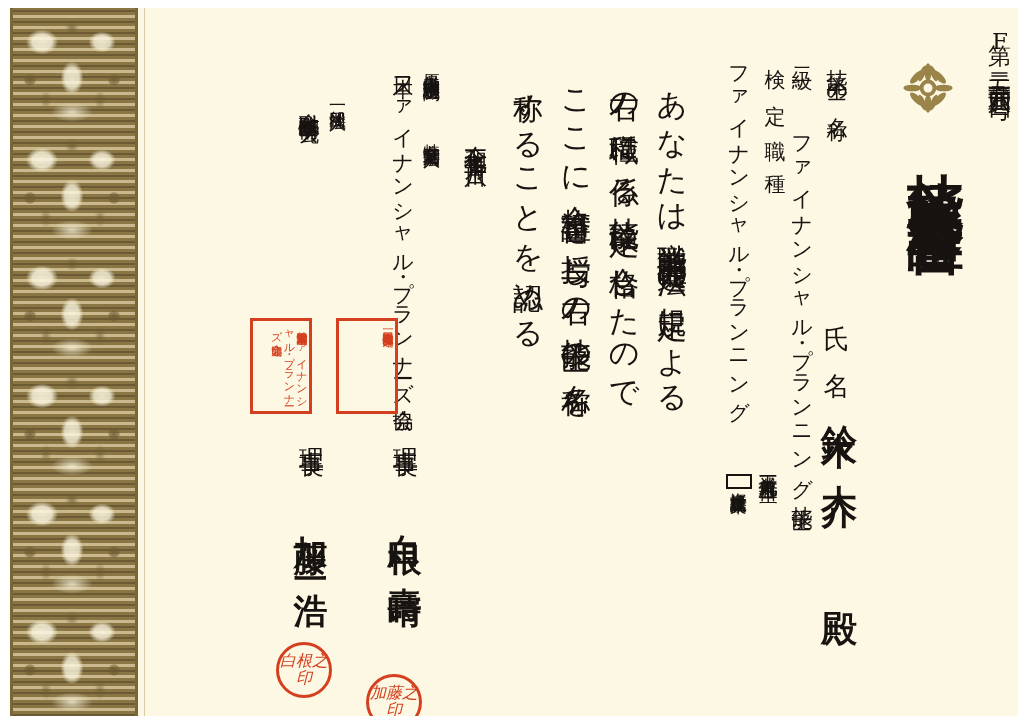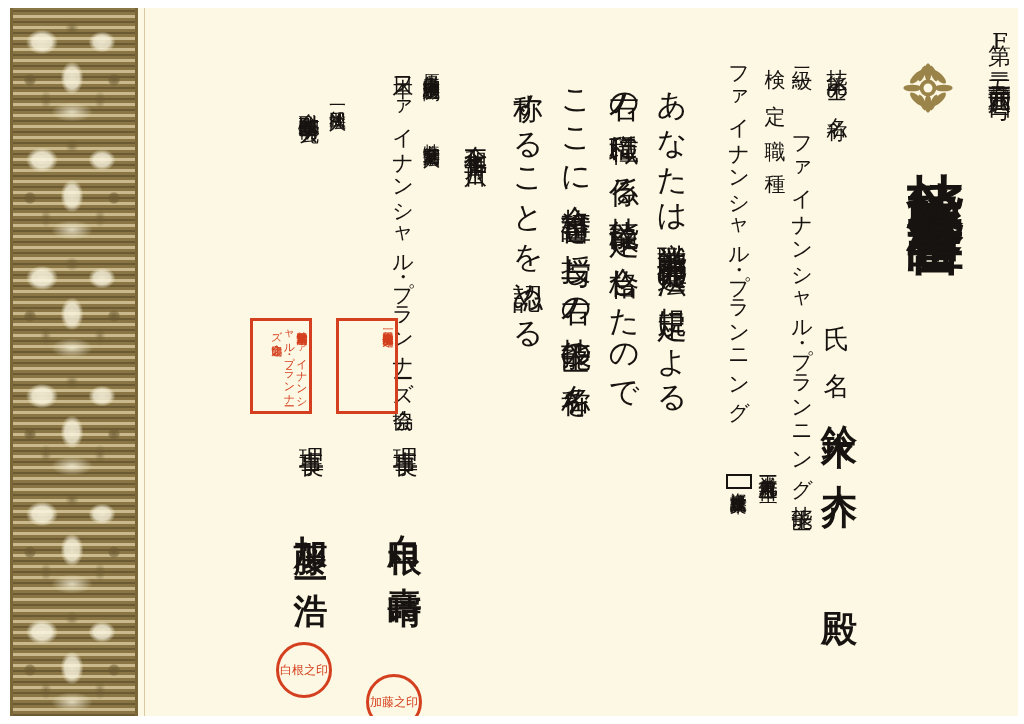--- a/index.html
+++ b/index.html
@@ -294,23 +294,24 @@
     width: 62px;
     height: 96px;
   }
   .seal-round {
     border-radius: 50%;
     width: 56px;
     height: 56px;
     display: flex;
     align-items: center;
     justify-content: center;
-    font-size: 12px;
+    font-size: 16px;
     text-align: center;
     line-height: 1.05;
+    font-style: italic;
   }
   .seal-c {
     top: 634px;
     right: 686px;
   }
   .seal-d {
     top: 666px;
     right: 596px;
   }
 </style>

